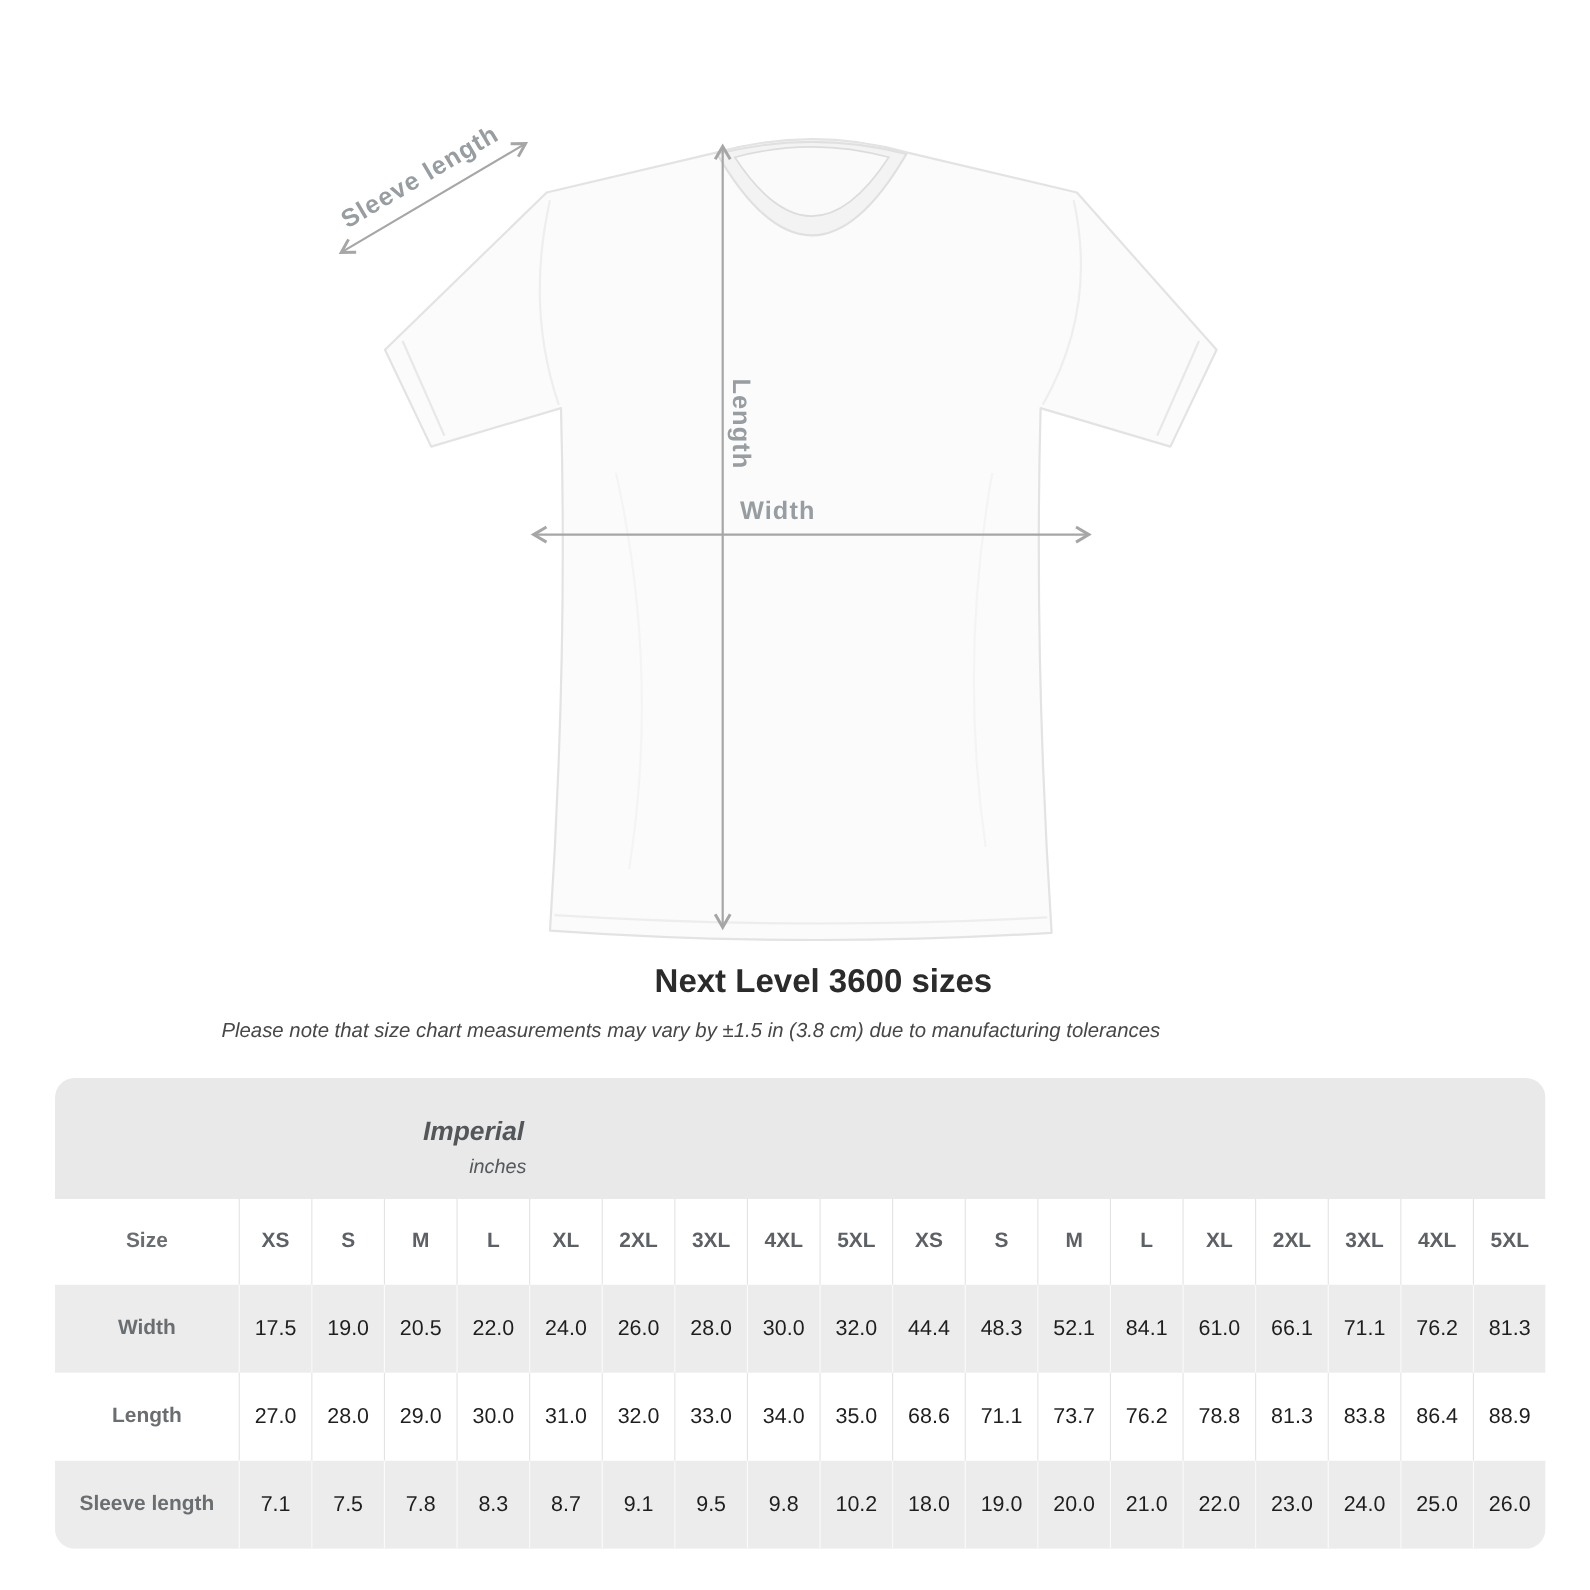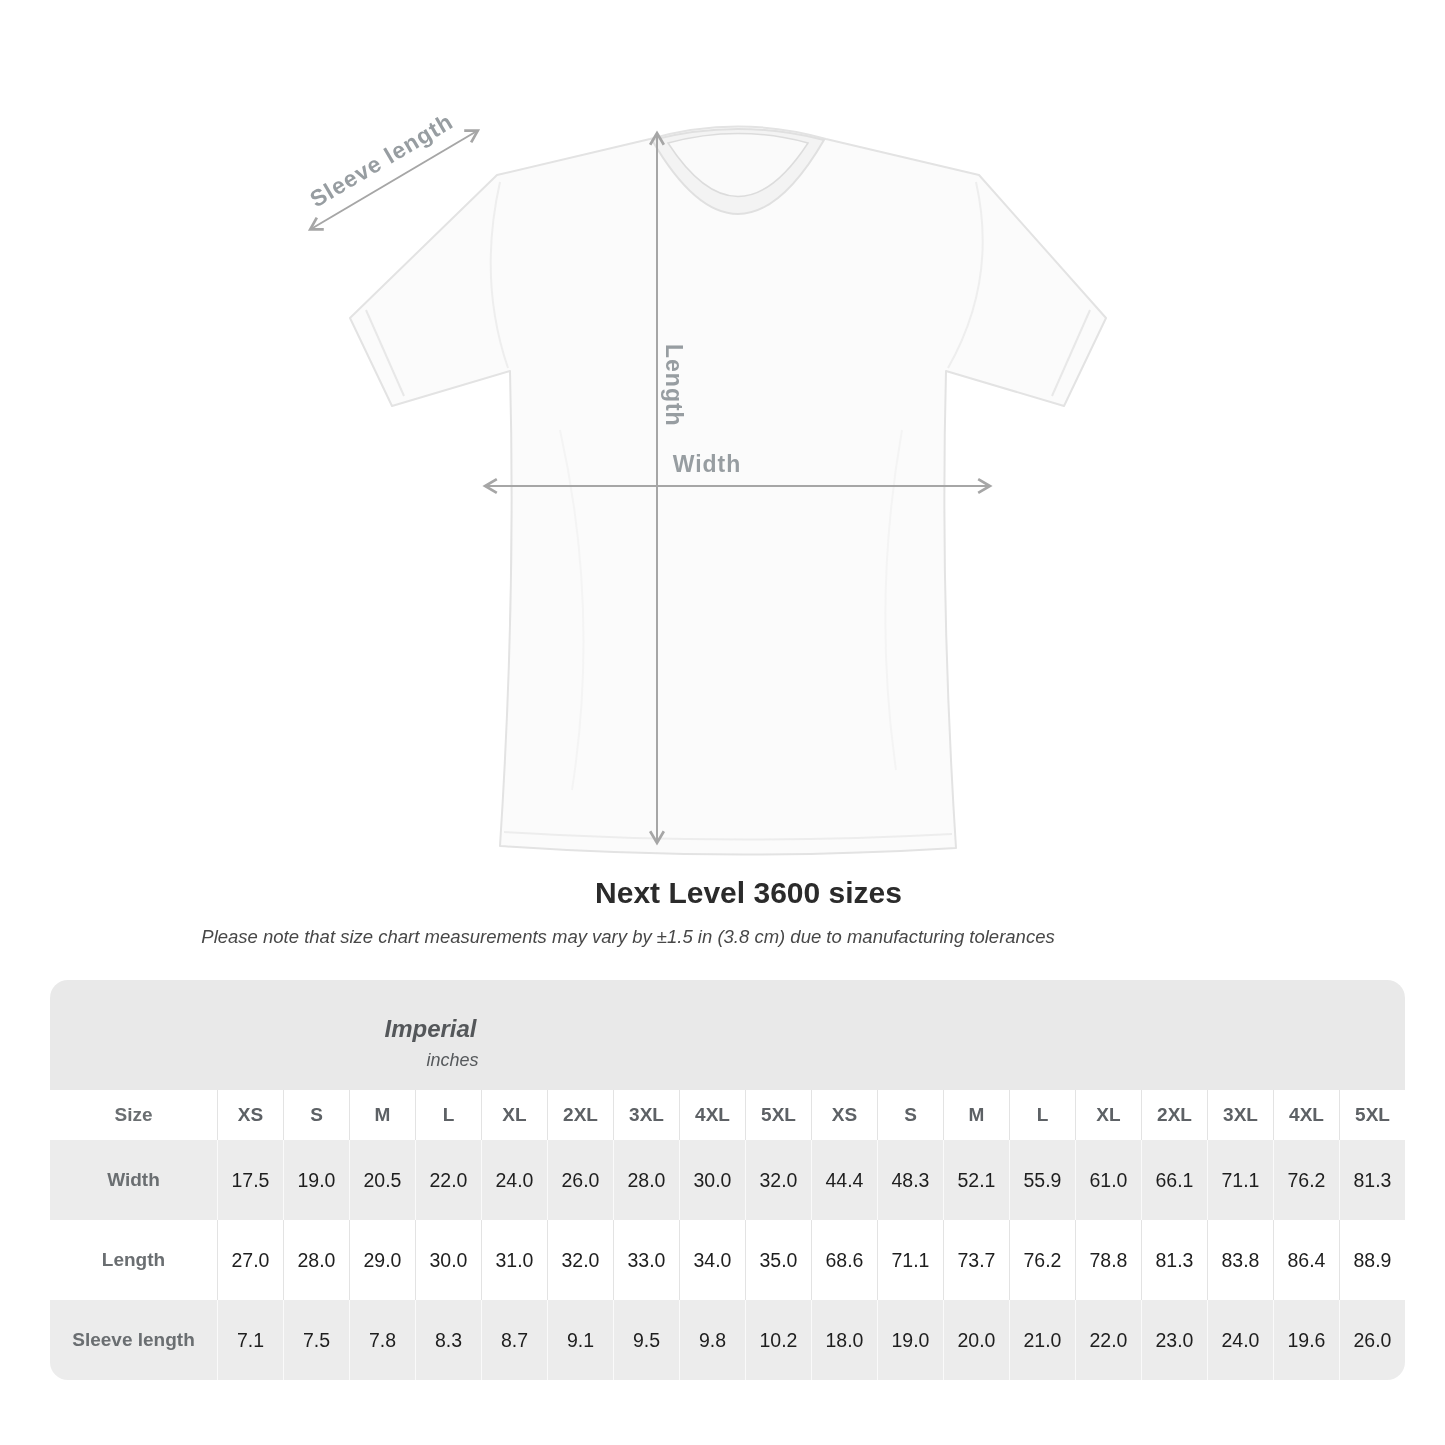--- a/index.html
+++ b/index.html
@@ -16,21 +16,21 @@
     font-size:18.5px;font-style:italic;color:#474747;}
 
   
   .stable{position:absolute;left:50px;top:980px;width:1355px;border-radius:18px;overflow:hidden;}
   .thead{display:grid;grid-template-columns:761px 1fr;background:#e9e9e9;height:110px;}
   .hgroup{display:flex;flex-direction:column;align-items:center;justify-content:center;gap:7px;padding-top:2px;}
   .hg-title{font-size:24px;font-weight:bold;font-style:italic;color:#54575a;margin-top:13px;}
   .hg-sub{font-size:18px;font-style:italic;color:#56595c;margin-left:44px;}
 
   .trow{display:grid;grid-template-columns:167px repeat(18,1fr);}
-  .trow.h70{height:50px;}
+  .trow.h70{height:78px;}
   .trow.h80{height:80px;}
   .trow.white{background:#ffffff;}
   .trow.gray{background:#ececec;}
   .cell{display:flex;align-items:center;justify-content:center;text-align:center;height:100%;}
   .white .cell:not(:first-child){border-left:1px solid #e3e3e3;}
   .gray  .cell:not(:first-child){border-left:1px solid #fafafa;}
   .cell.lbl{font-weight:bold;color:#6a6e71;font-size:19px;}
   .cell.sizehdr{font-weight:bold;color:#5d6165;font-size:19px;}
   .cell.val{color:#1e1e1e;font-size:19.5px;}
 </style>
@@ -111,21 +111,21 @@
         <div class="cell val">20.5</div>
         <div class="cell val">22.0</div>
         <div class="cell val">24.0</div>
         <div class="cell val">26.0</div>
         <div class="cell val">28.0</div>
         <div class="cell val">30.0</div>
         <div class="cell val">32.0</div>
         <div class="cell val">44.4</div>
         <div class="cell val">48.3</div>
         <div class="cell val">52.1</div>
-        <div class="cell val">55.9</div>
+        <div class="cell val">84.1</div>
         <div class="cell val">61.0</div>
         <div class="cell val">66.1</div>
         <div class="cell val">71.1</div>
         <div class="cell val">76.2</div>
         <div class="cell val">81.3</div>
       </div>
       <div class="trow white h80">
         <div class="cell lbl">Length</div>
         <div class="cell val">27.0</div>
         <div class="cell val">28.0</div>
@@ -157,17 +157,17 @@
         <div class="cell val">9.5</div>
         <div class="cell val">9.8</div>
         <div class="cell val">10.2</div>
         <div class="cell val">18.0</div>
         <div class="cell val">19.0</div>
         <div class="cell val">20.0</div>
         <div class="cell val">21.0</div>
         <div class="cell val">22.0</div>
         <div class="cell val">23.0</div>
         <div class="cell val">24.0</div>
-        <div class="cell val">19.6</div>
+        <div class="cell val">25.0</div>
         <div class="cell val">26.0</div>
       </div>
     </div>
 </div>
 
 </body></html>

